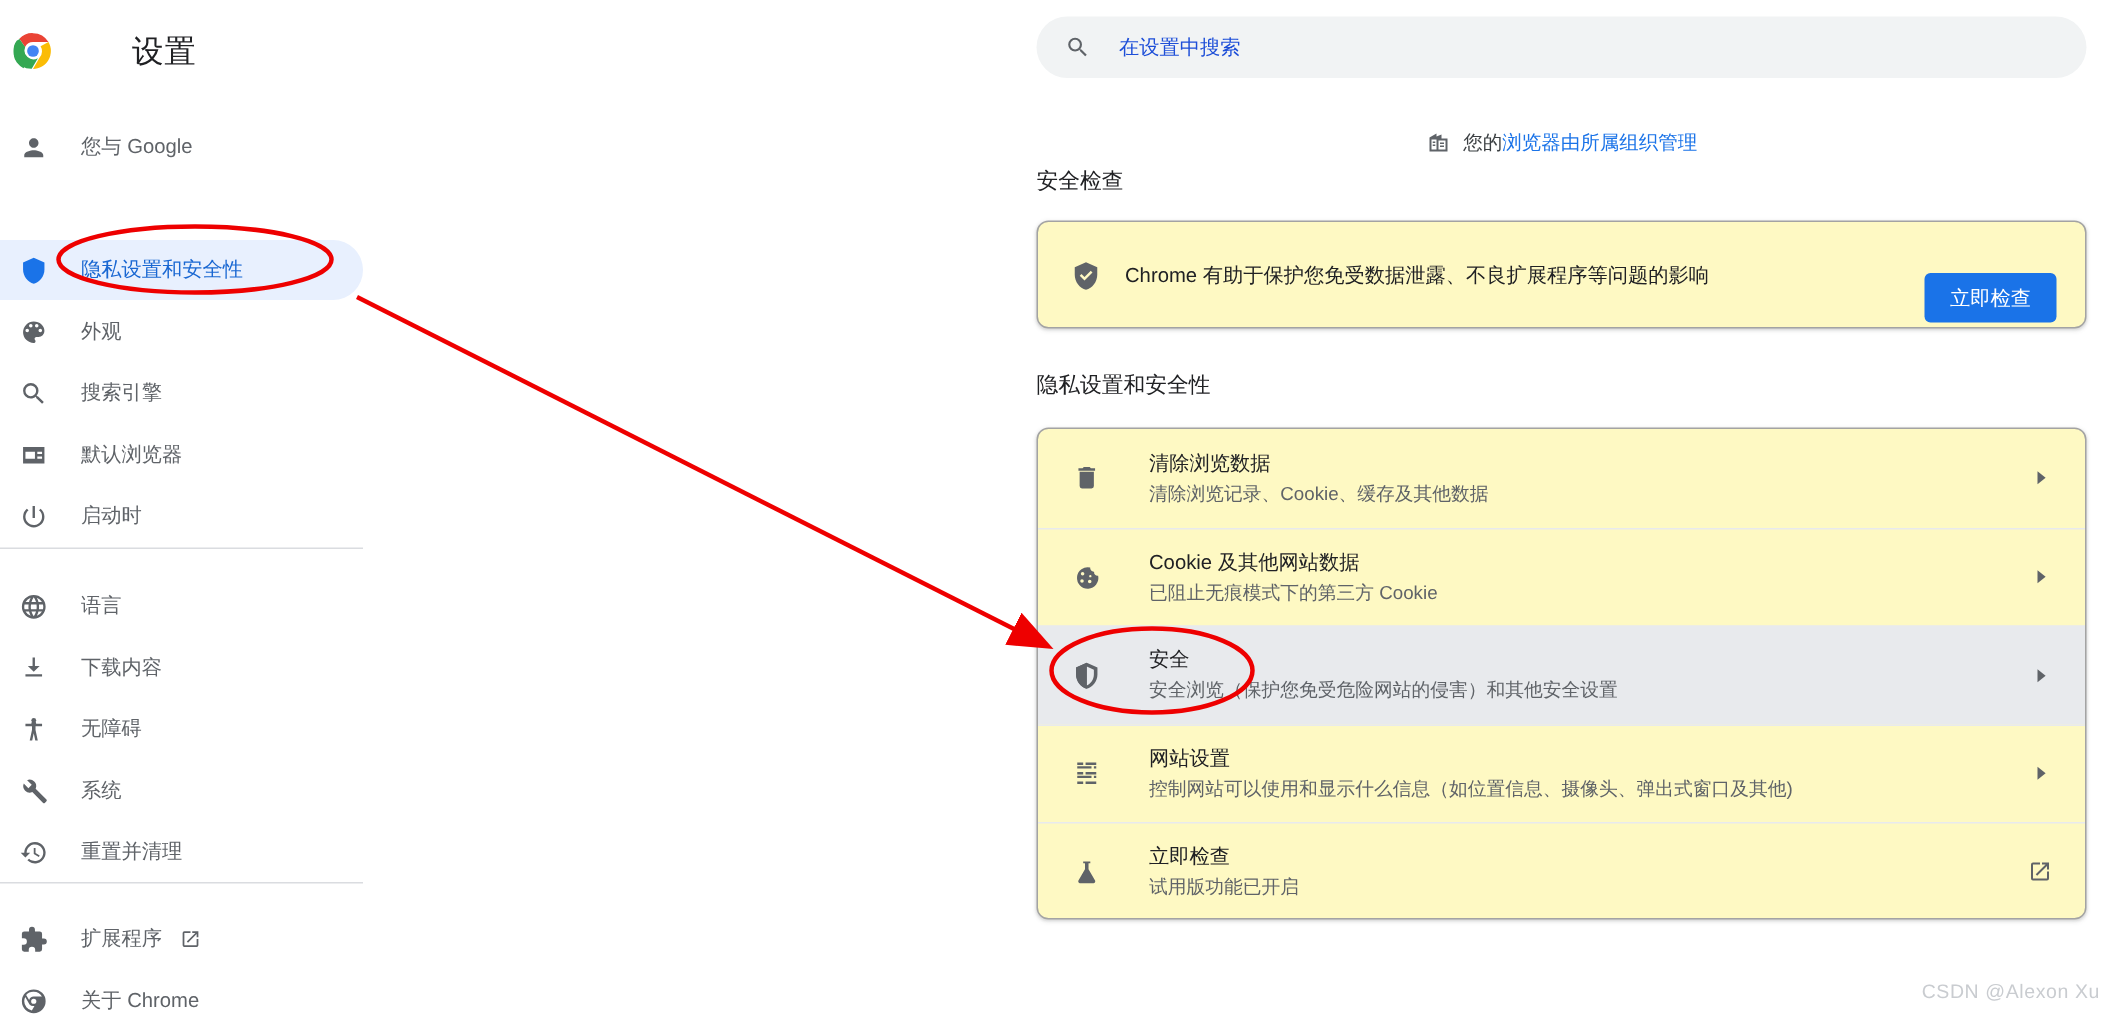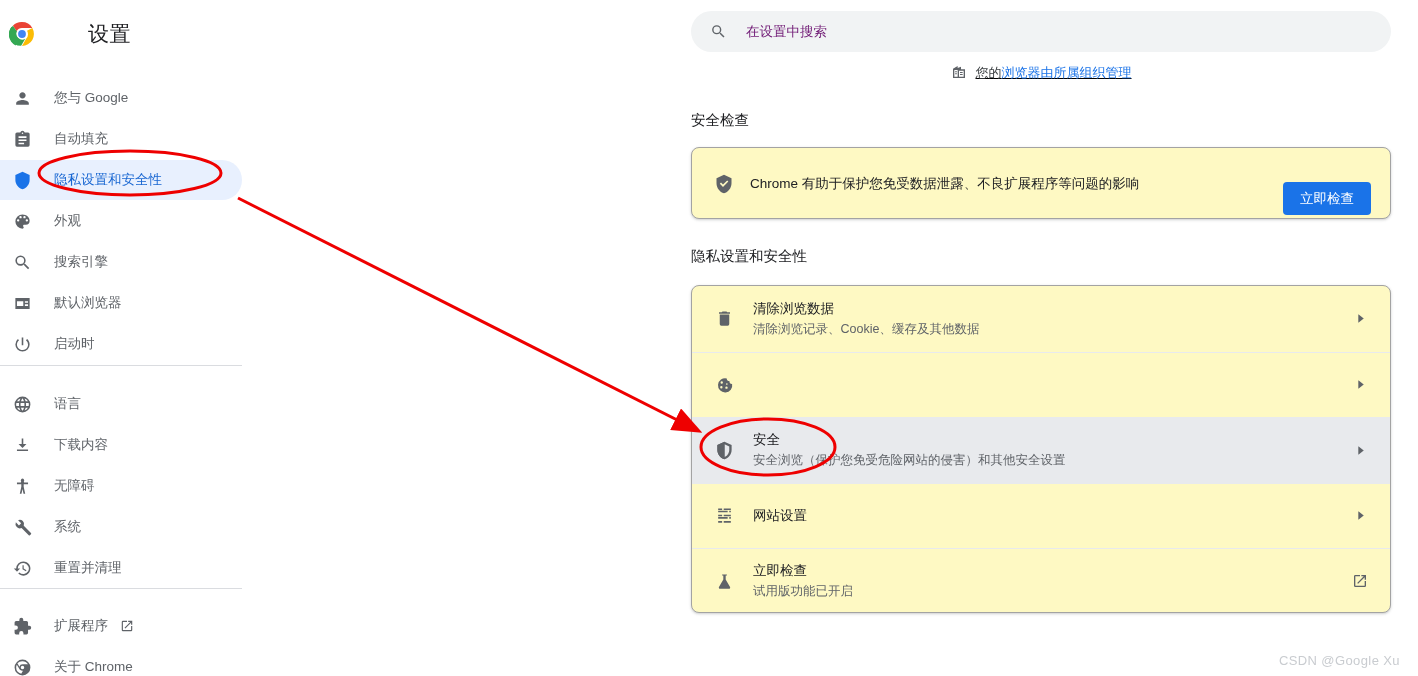--- a/index.html
+++ b/index.html
@@ -45,25 +45,25 @@
 
   
   #main { position: absolute; left: 250px; top: 0; width: 1168px; height: 676px; }
 
   #searchbar {
     position: absolute; left: 441px; top: 11px; width: 700px; height: 41px;
     background: #f1f3f4; border-radius: 21px; display: flex; align-items: center;
   }
   #searchbar .sico { margin-left: 19px; width: 17px; height: 17px; display:flex; }
   #searchbar .sico svg { fill: #5f6368; }
-  #searchbar .ph { margin-left: 19px; font-size: 13.5px; color: #701a75; }
+  #searchbar .ph { margin-left: 19px; font-size: 13.5px; color: #1d4ed8; }
 
   #managed {
-    position: absolute; left: 441px; top: 64px; width: 700px; height: 22px;
-    display: flex; align-items: flex-start; justify-content: center; text-decoration: underline;
+    position: absolute; left: 441px; top: 84px; width: 700px; height: 22px;
+    display: flex; align-items: center; justify-content: center;
   }
   #managed .mico { width: 16px; height: 16px; display: flex; }
   #managed .mico svg { fill: #5f6368; }
   #managed .mtxt { margin-left: 9px; font-size: 13px; color: #3c4043; white-space: nowrap; }
   #managed .mlink { color: #1a73e8; cursor: pointer; }
 
   .sec-title { position: absolute; font-size: 14.5px; color: #202124; }
 
   .card {
     position: absolute; background: #fef9c3;
@@ -82,21 +82,21 @@
     font-family: inherit;
     margin-top: 16px;
   }
 
   #privacy-card { left: 441px; top: 285px; width: 700px; height: 328px; overflow: hidden; }
   .prow { position: relative; display: flex; align-items: center; height: 65.5px; cursor: pointer; }
   .prow.highlight { background: #e8eaed; }
   .prow + .prow { border-top: 1px solid #e8eaed; }
   .prow .picon { width: 20px; height: 20px; margin-left: 22px; flex: 0 0 20px; display: flex; align-items: center; justify-content: center; }
   .prow .picon svg { fill: #5f6368; }
-  .prow .ptexts { margin-left: 19px; display: flex; flex-direction: column; justify-content: center; }
+  .prow .ptexts { margin-left: 32px; display: flex; flex-direction: column; justify-content: center; }
   .prow .ptitle { font-size: 13.5px; color: #202124; line-height: 20px; }
   .prow .psub { font-size: 12.5px; color: #5f6368; line-height: 19px; margin-top: 1px; }
   .prow .pend { position: absolute; right: 22px; top: 50%; transform: translateY(-50%); width: 16px; height: 16px; display: flex; align-items: center; justify-content: center; }
   .prow .pend svg { fill: #5f6368; }
 
   
   #annot { position: absolute; left: 0; top: 0; width: 1418px; height: 676px; pointer-events: none; }
 
   #watermark {
     position: absolute; right: 18px; bottom: 8px;
@@ -128,28 +128,20 @@
 
     <div class="nav-item" style="top:78px">
       <span class="ic">
         <svg viewBox="0 0 24 24" width="19" height="19">
             <path d="M12 12c2.21 0 4-1.79 4-4s-1.79-4-4-4-4 1.79-4 4 1.79 4 4 4zm0 2c-2.67 0-8 1.34-8 4v2h16v-2c0-2.66-5.33-4-8-4z"></path>
           </svg>
       </span>
       <span class="lb">您与 Google</span>
     </div>
 
-    <div class="nav-item" style="top:119px">
-      <span class="ic">
-        <svg viewBox="0 0 24 24" width="19" height="19">
-            <path d="M19 3h-4.18A3 3 0 0 0 9.18 3H5a2 2 0 0 0-2 2v14a2 2 0 0 0 2 2h14a2 2 0 0 0 2-2V5a2 2 0 0 0-2-2zm-7 0a1 1 0 1 1 0 2 1 1 0 0 1 0-2zM7 8h10v2H7V8zm0 4h10v2H7v-2zm0 4h7v2H7v-2z"></path>
-          </svg>
-      </span>
-      <span class="lb">自动填充</span>
-    </div>
 
     <div class="nav-item active" style="top:160px">
       <span class="ic">
         <svg viewBox="0 0 24 24" width="19" height="19">
             <path d="M12 1L3 5v6c0 5.55 3.84 10.74 9 12 5.16-1.26 9-6.45 9-12V5l-9-4z"></path>
           </svg>
       </span>
       <span class="lb">隐私设置和安全性</span>
     </div>
 
@@ -315,20 +307,24 @@
             </svg>
         </span>
       </div>
 
       <div class="prow">
         <span class="picon">
           <svg viewBox="0 0 24 24" width="19" height="19">
               <path d="M21.6 11.2a3 3 0 0 1-3.4-3.5 3 3 0 0 1-3.3-3.4A9 9 0 1 0 21.6 11.2zM8 17a1.5 1.5 0 1 1 0-3 1.5 1.5 0 0 1 0 3zm.5-6a1.5 1.5 0 1 1 0-3 1.5 1.5 0 0 1 0 3zm6 6.5a1.5 1.5 0 1 1 0-3 1.5 1.5 0 0 1 0 3zm.5-5a1 1 0 1 1 0-2 1 1 0 0 1 0 2z"></path>
             </svg>
         </span>
+        <span class="ptexts">
+          <span class="ptitle">Cookie 及其他网站数据</span>
+          <span class="psub">已阻止无痕模式下的第三方 Cookie</span>
+        </span>
         <span class="pend">
           <svg viewBox="0 0 24 24" width="13" height="13">
               <path d="M8 4l10 8-10 8V4z"></path>
             </svg>
         </span>
       </div>
 
       <div class="prow highlight">
         <span class="picon">
           <svg viewBox="0 0 24 24" width="19" height="19">
@@ -348,20 +344,21 @@
       </div>
 
       <div class="prow">
         <span class="picon">
           <svg viewBox="0 0 24 24" width="19" height="19">
               <path d="M4 5h5V3H4v2zm7 0h9V3h-9v2zM4 8h12V6H4v2zm14 0h2V6h-2v2zM4 13h5v-2H4v2zm7 0h9v-2h-9v2zM4 16h12v-2H4v2zm14 0h2v-2h-2v2zM4 21h5v-2H4v2zm7 0h9v-2h-9v2z"></path>
             </svg>
         </span>
         <span class="ptexts">
           <span class="ptitle">网站设置</span>
+          <span class="psub">控制网站可以使用和显示什么信息（如位置信息、摄像头、弹出式窗口及其他)</span>
         </span>
         <span class="pend">
           <svg viewBox="0 0 24 24" width="13" height="13">
               <path d="M8 4l10 8-10 8V4z"></path>
             </svg>
         </span>
       </div>
 
       <div class="prow">
         <span class="picon">
@@ -387,15 +384,15 @@
     <defs>
       <marker id="ah" markerWidth="10" markerHeight="10" refX="8" refY="4" orient="auto">
         <path d="M0,0 L10,4 L0,8 z" fill="#ee0000"></path>
       </marker>
     </defs>
     <ellipse cx="130" cy="173" rx="91" ry="22" fill="none" stroke="#ee0000" stroke-width="3"></ellipse>
     <ellipse cx="768" cy="447" rx="67" ry="28" fill="none" stroke="#ee0000" stroke-width="3"></ellipse>
     <line x1="238" y1="198" x2="697" y2="430" stroke="#ee0000" stroke-width="3" marker-end="url(#ah)"></line>
   </svg>
 
-  <div id="watermark">CSDN @Google Xu</div>
+  <div id="watermark">CSDN @Alexon Xu</div>
 
 </div>
 
 </body></html>

